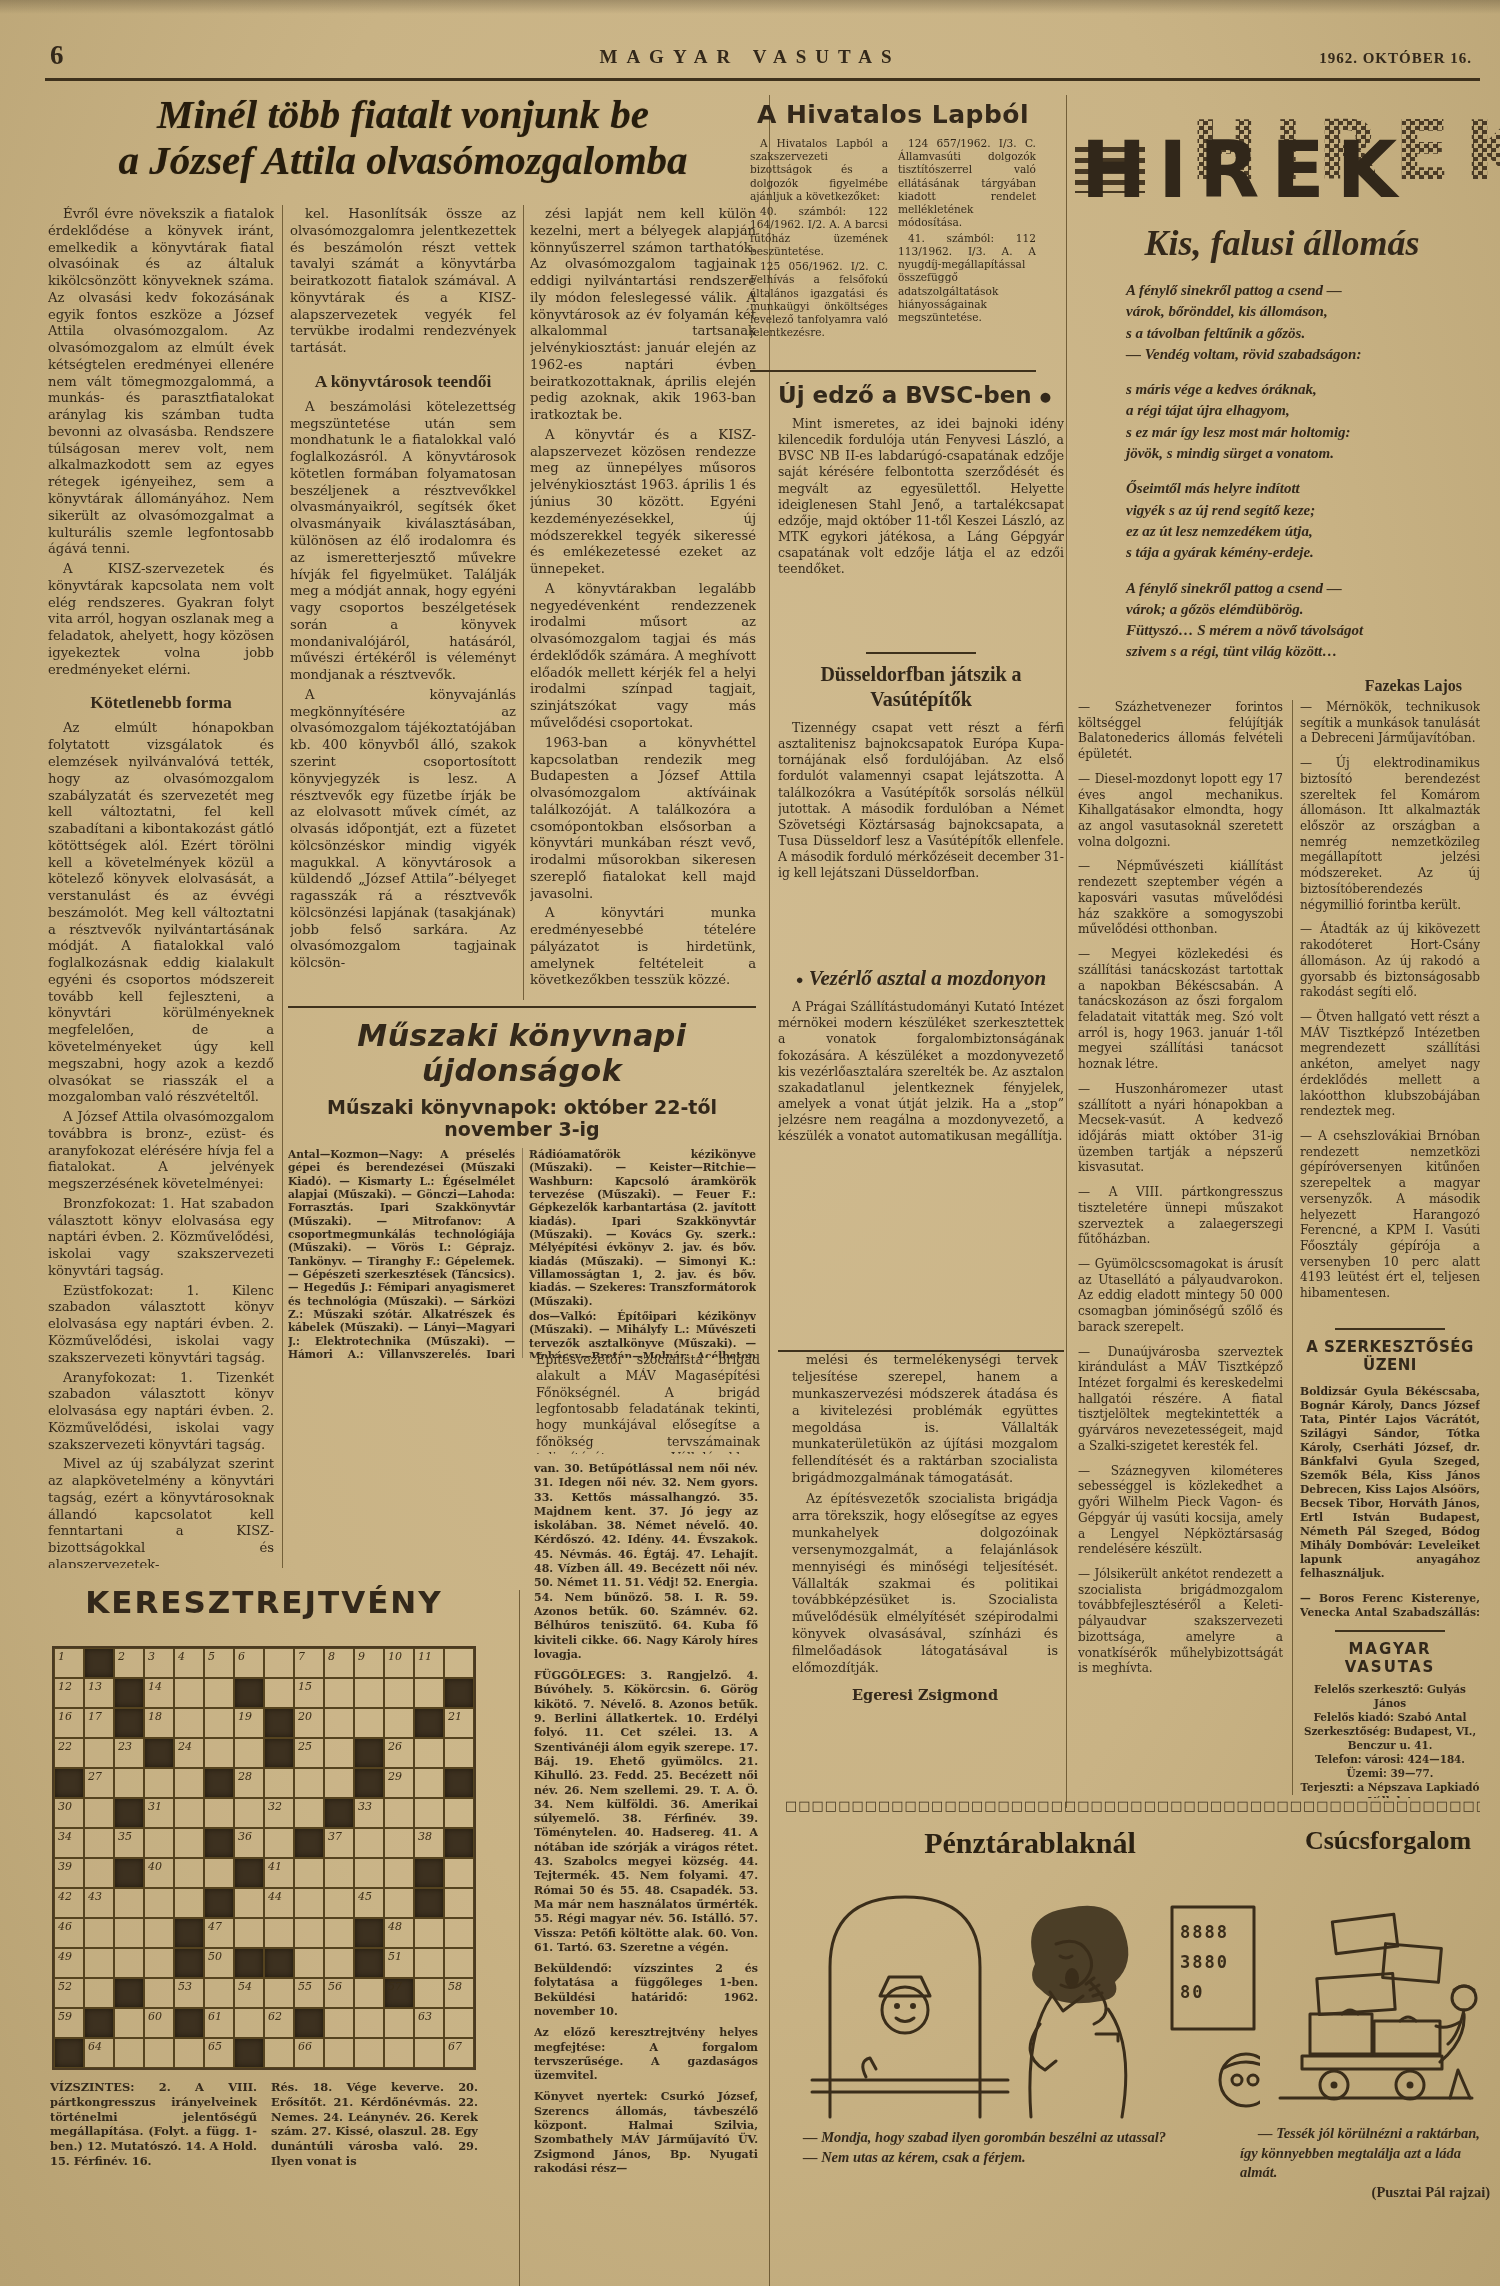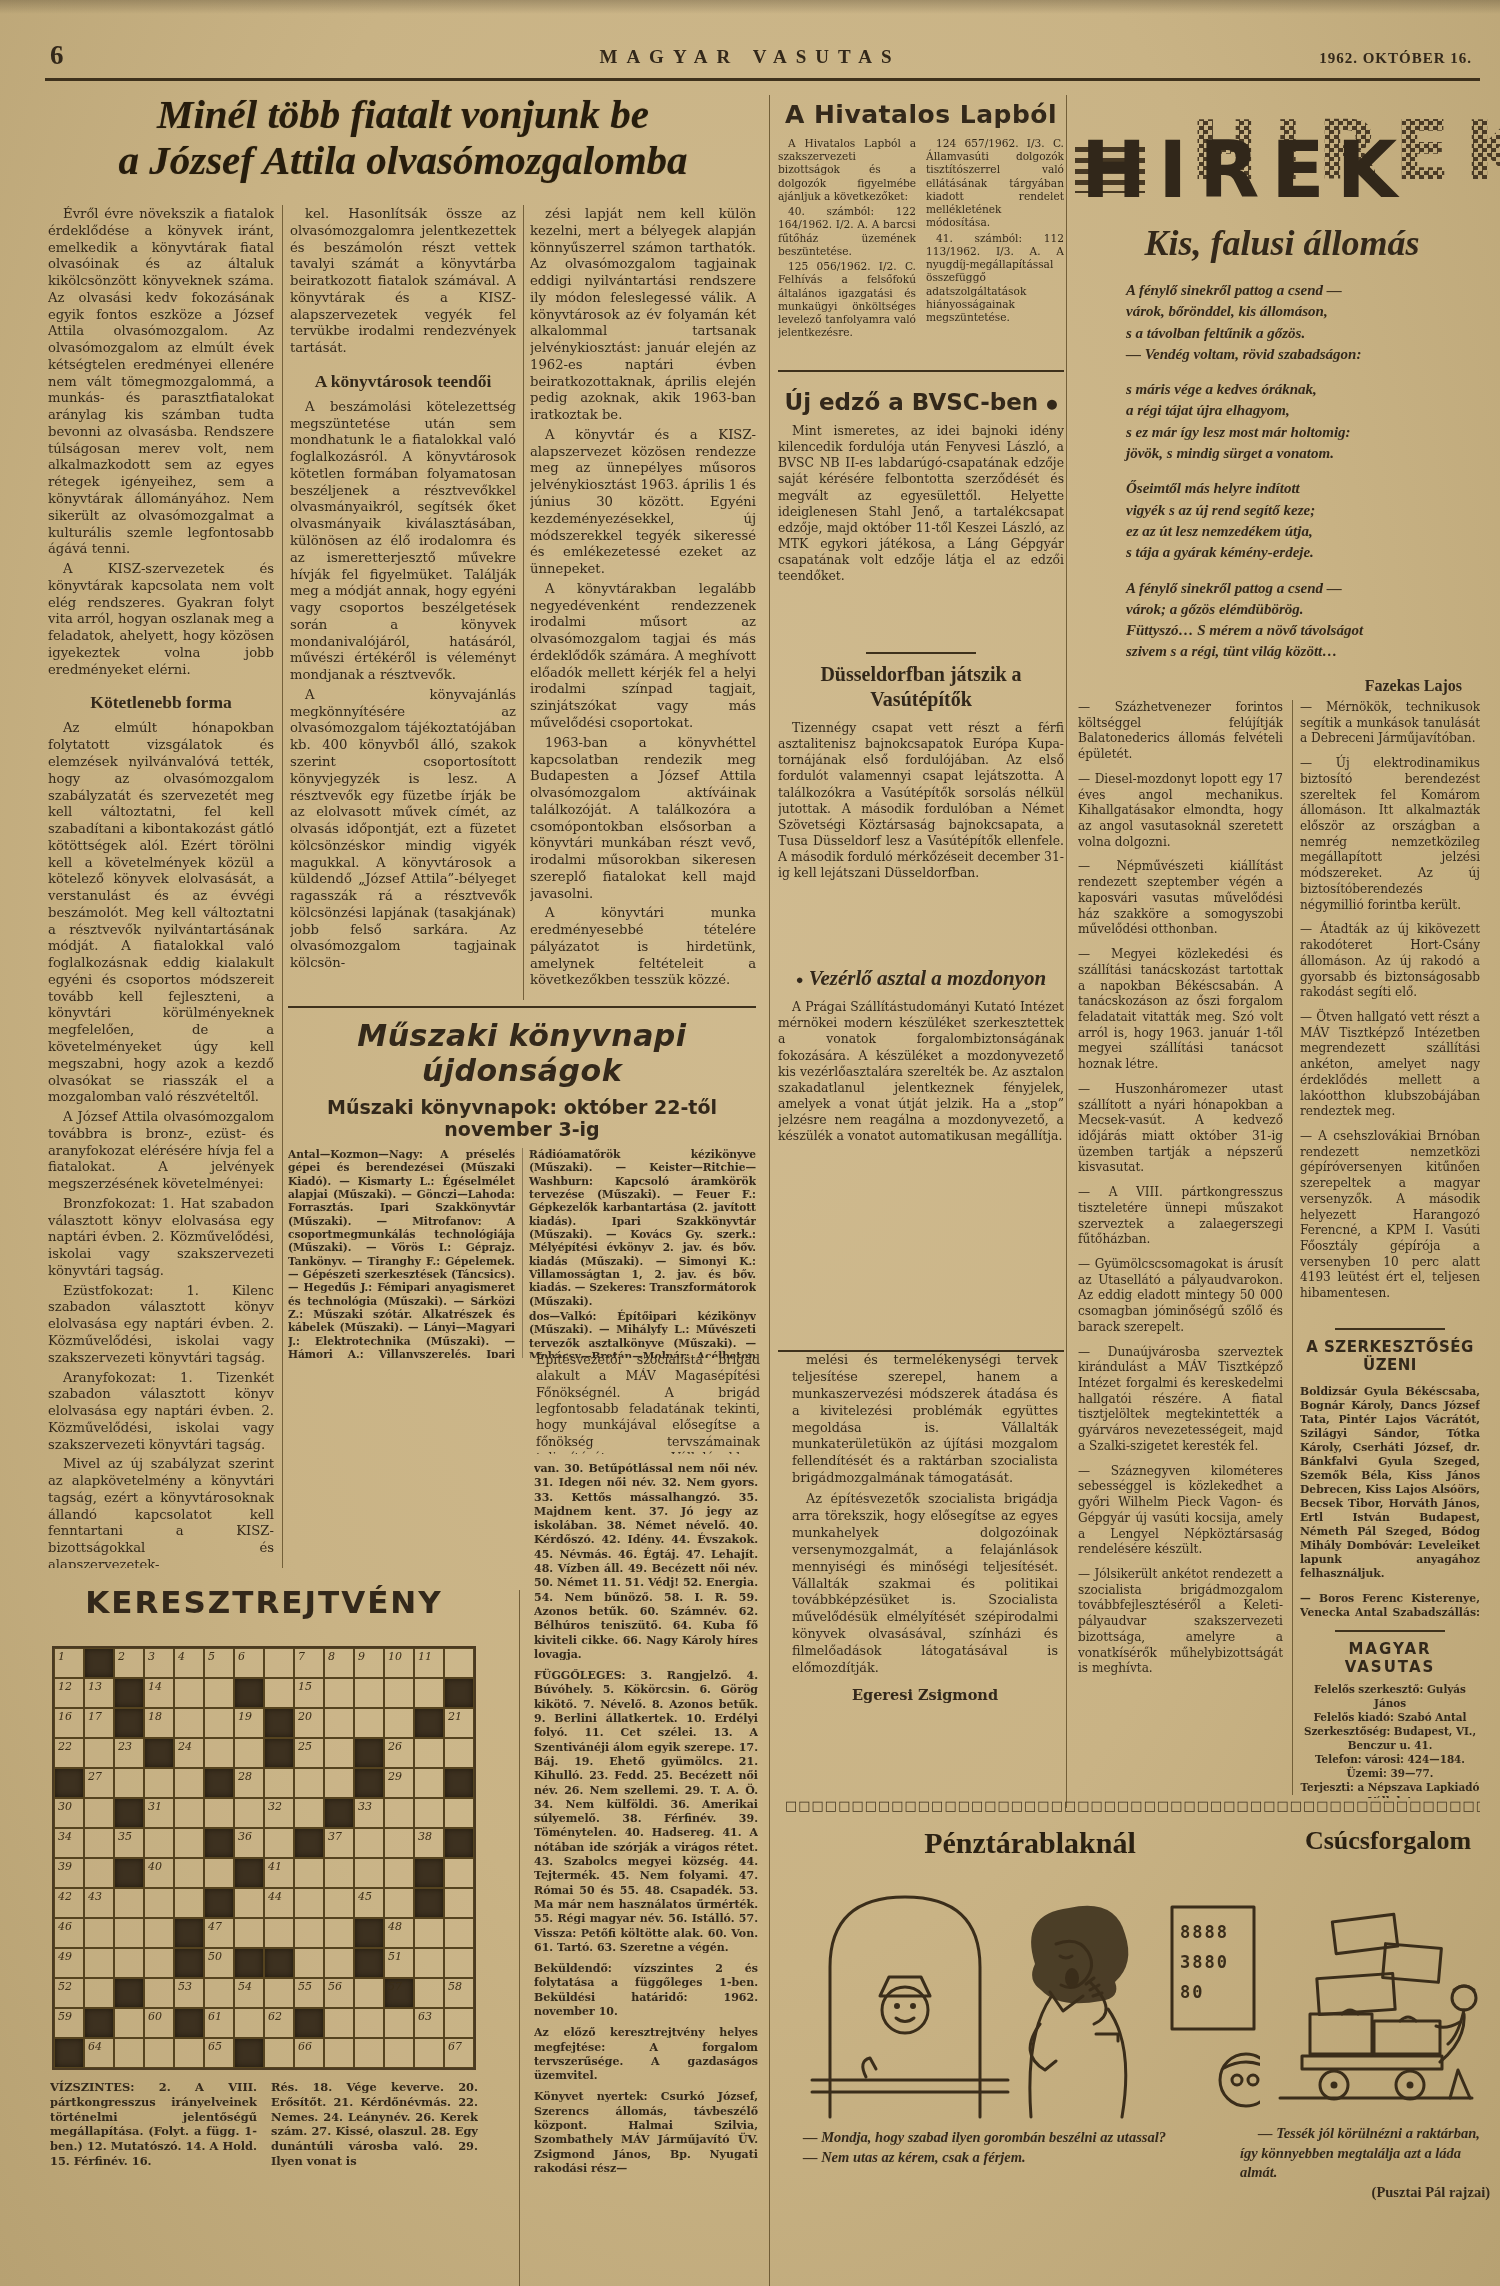--- a/index.html
+++ b/index.html
@@ -25,29 +25,29 @@
     text-shadow:0 0 1px rgba(40,28,10,.4);}
   .main-col{position:absolute;font-size:13.2px;line-height:1.27;text-align:justify;overflow:hidden;
     hyphens:auto;}
   .main-col p{margin:0 0 3px;text-indent:15px;}
   .main-col h3{margin:14px 0 7px;text-align:center;font:700 17.5px "Liberation Serif",serif;text-indent:0;}
   #col1{left:48px;top:206px;width:226px;height:1362px;}
   #col2{left:290px;top:206px;width:226px;height:794px;}
   #col3{left:530px;top:206px;width:226px;height:794px;}
 
   
-  .hivatalos{left:778px;top:100px;width:286px;height:272px;border-bottom:2px solid #3e311c;padding-bottom:4px;overflow:hidden;}
+  .hivatalos{left:750px;top:100px;width:286px;height:272px;border-bottom:2px solid #3e311c;padding-bottom:4px;overflow:hidden;}
   .hivatalos h2{margin:0 0 8px;text-align:center;font:700 25px "DejaVu Sans",sans-serif;letter-spacing:.5px;}
   .hivatalos .cols{column-count:2;column-gap:10px;font-size:10.6px;line-height:1.25;text-align:justify;height:218px;overflow:hidden;}
   .hivatalos .cols p{margin:0 0 2px;text-indent:10px;}
 
   .sec{position:absolute;overflow:hidden;}
   .sec .body{font-size:12.4px;line-height:1.3;text-align:justify;}
   .sec .body p{margin:0 0 3px;text-indent:14px;}
-  .sec-title-sans{text-align:center;font:700 23px "DejaVu Sans",sans-serif;margin:7px 0 8px;}
+  .sec-title-sans{font:700 23px "DejaVu Sans",sans-serif;margin:0 0 8px;}
   .sec-title-serif{text-align:center;font:700 19px "Liberation Serif",serif;line-height:1.25;margin:0 0 8px;}
   .sec-title-ital{font:italic 700 21px "Liberation Serif",serif;line-height:1.2;text-align:center;margin:0 0 8px;}
   .bullet{font-size:13px;vertical-align:middle;}
 
   
   .muszaki{left:288px;top:1006px;width:468px;height:352px;overflow:hidden;border-top:2px solid #3e311c;padding-top:10px;}
   .muszaki h2{margin:0;text-align:center;font:italic 700 30px "DejaVu Sans",sans-serif;letter-spacing:.5px;}
   .muszaki h4{margin:8px 0 8px;text-align:center;font:700 19px "DejaVu Sans",sans-serif;}
   .muszaki .cols{column-count:2;column-gap:14px;column-rule:1px solid rgba(70,55,30,.5);
     font-size:10.6px;line-height:1.26;text-align:justify;height:228px;overflow:hidden;font-weight:600;}

